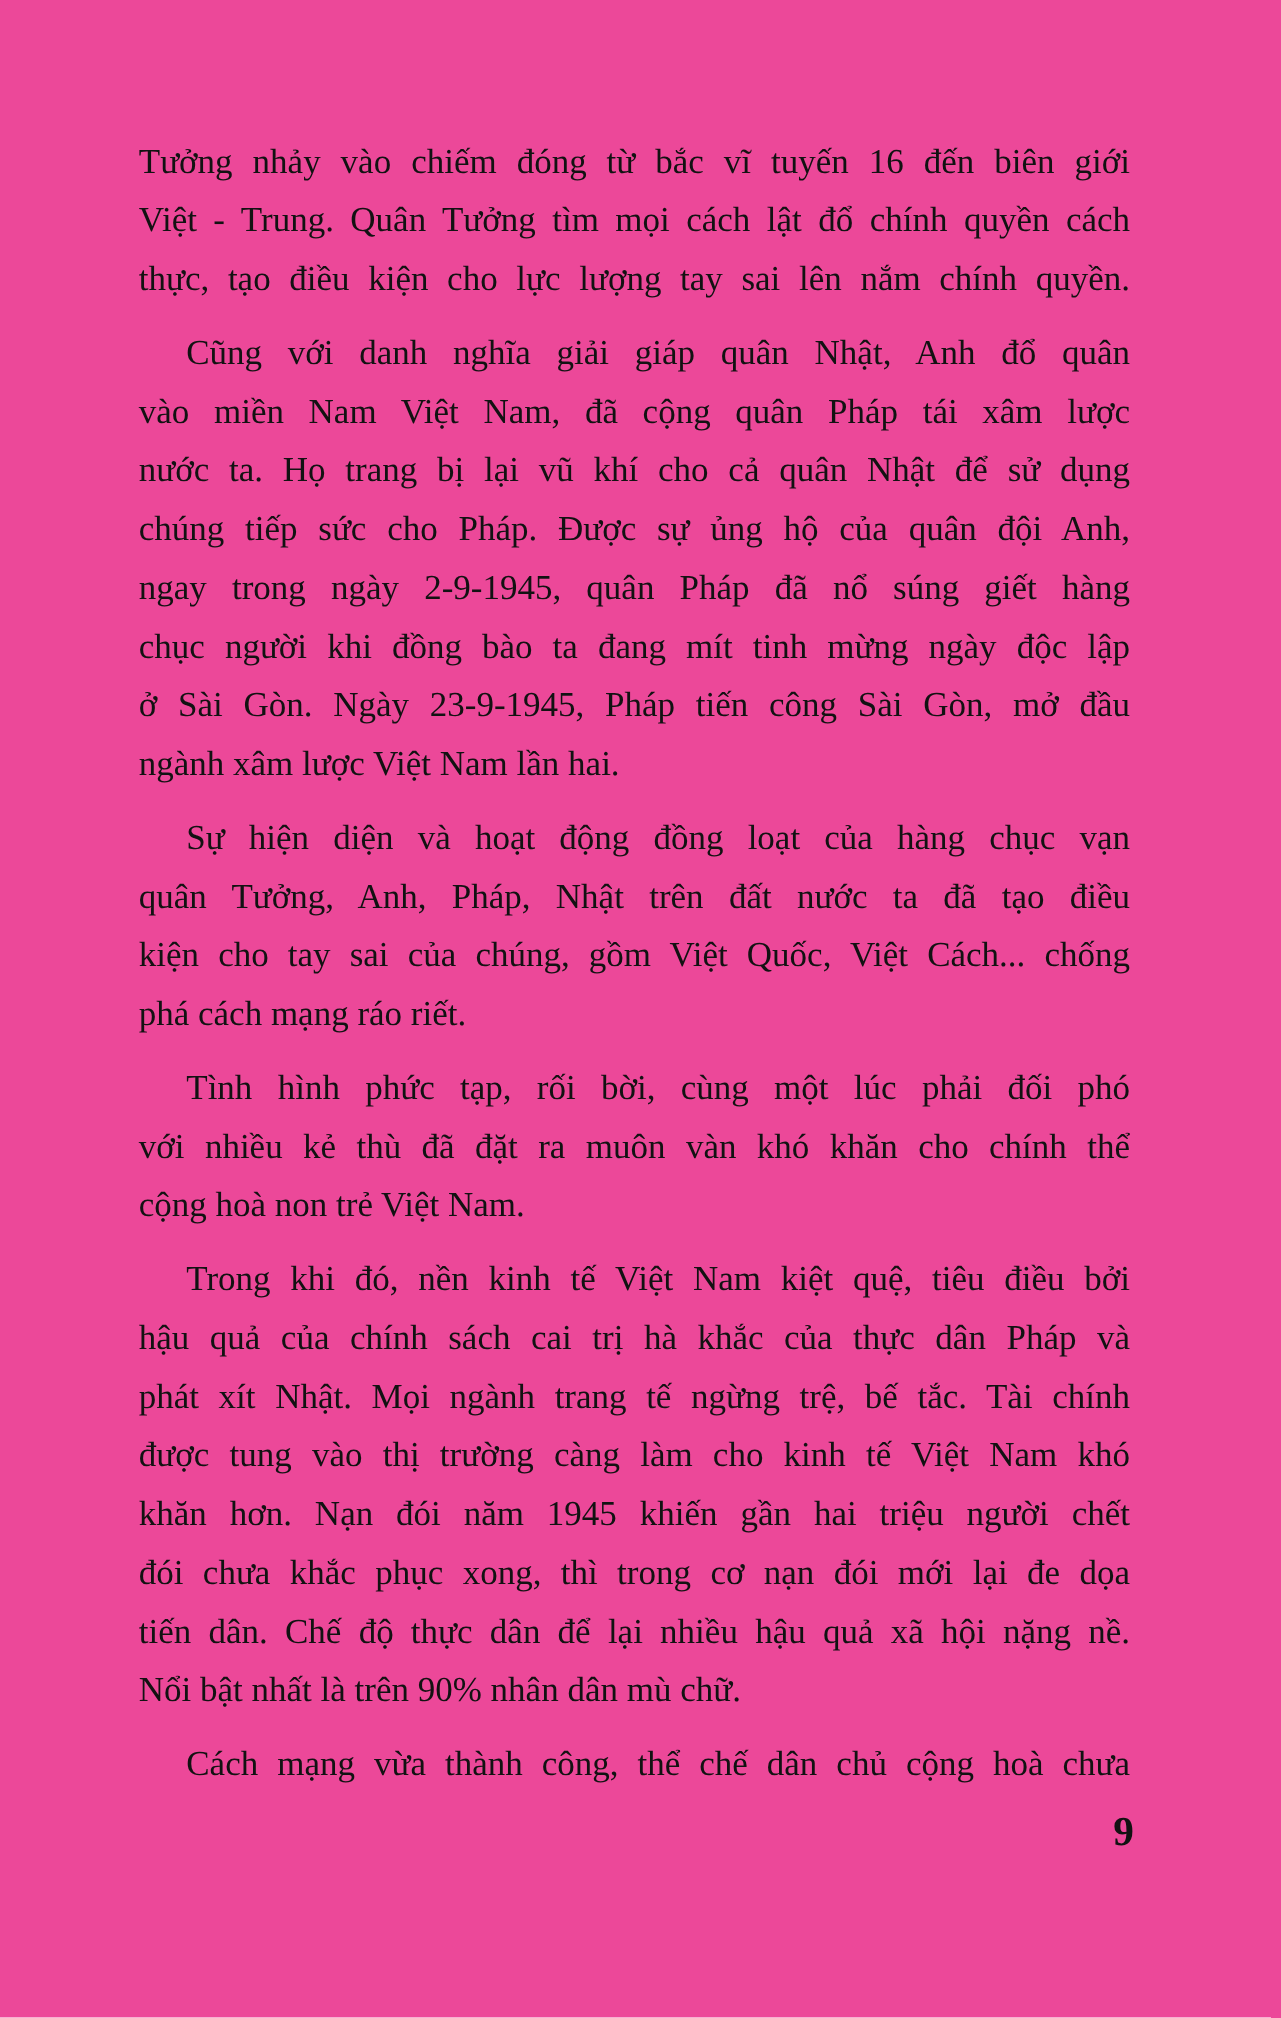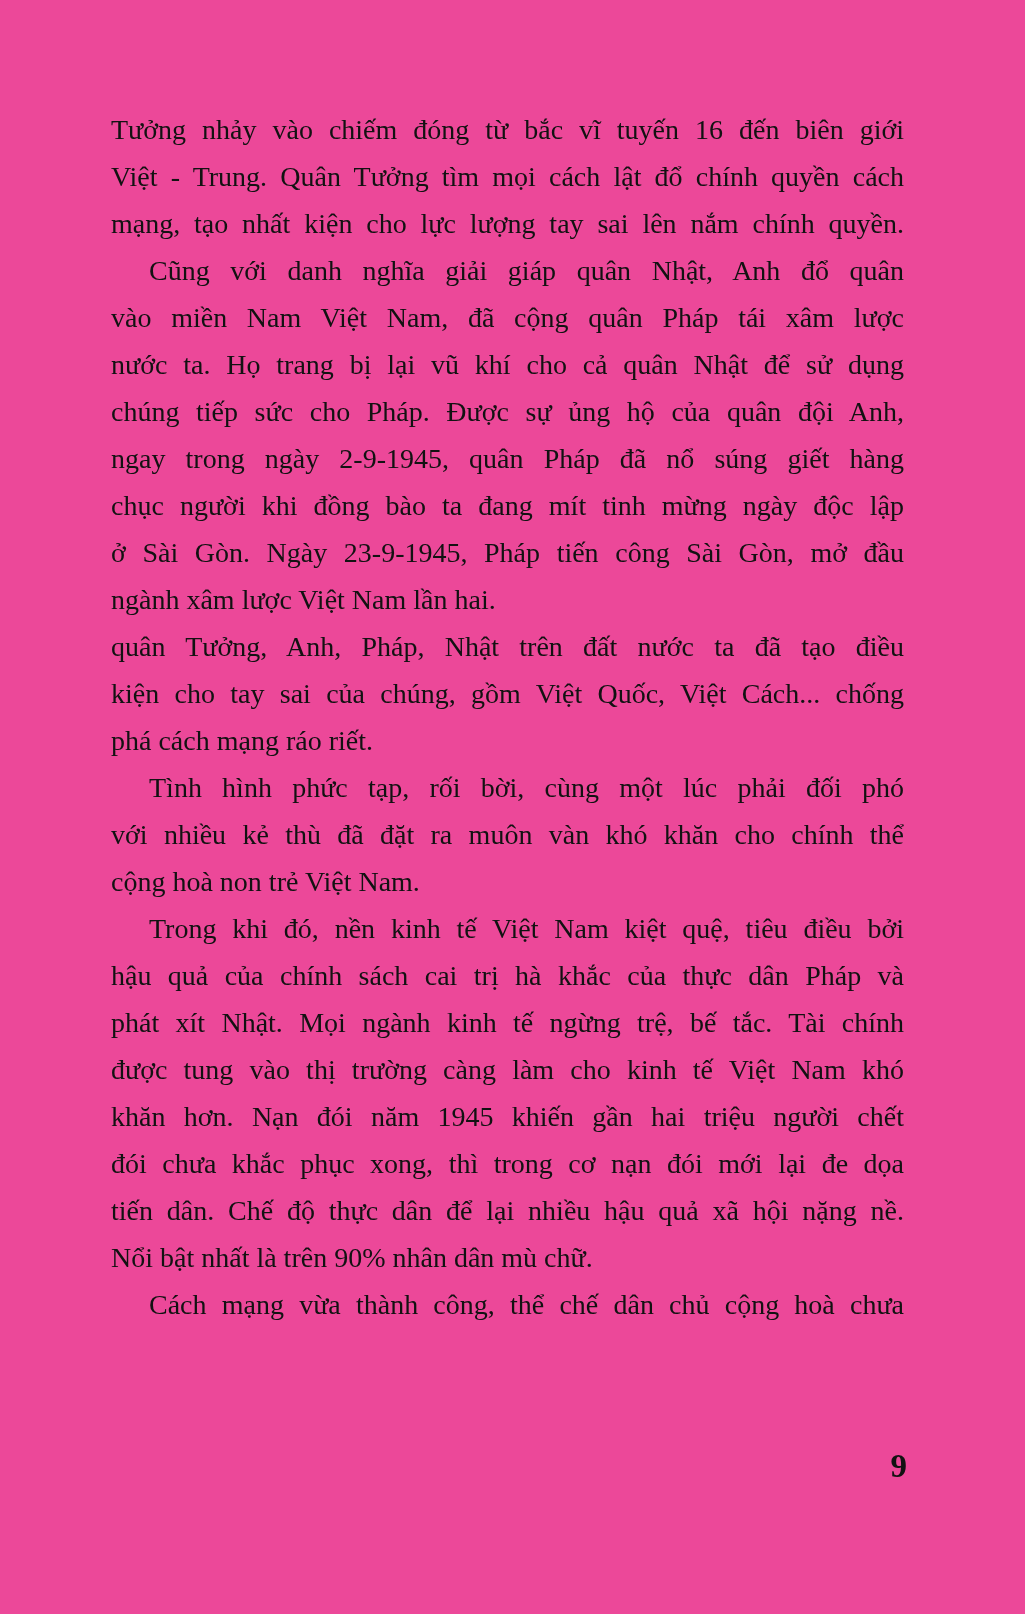--- a/index.html
+++ b/index.html
@@ -27,56 +27,58 @@
     color: #121212;
     text-align: justify;
     text-align-last: justify;
   }
   .line.noj {
     text-align: left;
     text-align-last: left;
   }
   .line.indent {
     padding-left: 38px;
+    margin-top: 12px;
   }
   .page-number {
     position: absolute;
     right: 118px;
     top: 1448px;
     font-family: "Liberation Serif", "DejaVu Serif", serif;
     font-size: 33px;
     font-weight: bold;
     color: #121212;
   }
 </style>
 </head>
 <body>
 
 <div class="page">
   <div class="text-block">
       <div class="line">Tưởng nhảy vào chiếm đóng từ bắc vĩ tuyến 16 đến biên giới</div>
       <div class="line">Việt - Trung. Quân Tưởng tìm mọi cách lật đổ chính quyền cách</div>
-      <div class="line">mạng, tạo nhất kiện cho lực lượng tay sai lên nắm chính quyền.</div>
+      <div class="line">thực, tạo điều kiện cho lực lượng tay sai lên nắm chính quyền.</div>
       <div class="line indent">Cũng với danh nghĩa giải giáp quân Nhật, Anh đổ quân</div>
       <div class="line">vào miền Nam Việt Nam, đã cộng quân Pháp tái xâm lược</div>
       <div class="line">nước ta. Họ trang bị lại vũ khí cho cả quân Nhật để sử dụng</div>
       <div class="line">chúng tiếp sức cho Pháp. Được sự ủng hộ của quân đội Anh,</div>
       <div class="line">ngay trong ngày 2-9-1945, quân Pháp đã nổ súng giết hàng</div>
       <div class="line">chục người khi đồng bào ta đang mít tinh mừng ngày độc lập</div>
       <div class="line">ở Sài Gòn. Ngày 23-9-1945, Pháp tiến công Sài Gòn, mở đầu</div>
       <div class="line noj">ngành xâm lược Việt Nam lần hai.</div>
+      <div class="line indent">Sự hiện diện và hoạt động đồng loạt của hàng chục vạn</div>
       <div class="line">quân Tưởng, Anh, Pháp, Nhật trên đất nước ta đã tạo điều</div>
       <div class="line">kiện cho tay sai của chúng, gồm Việt Quốc, Việt Cách... chống</div>
       <div class="line noj">phá cách mạng ráo riết.</div>
       <div class="line indent">Tình hình phức tạp, rối bời, cùng một lúc phải đối phó</div>
       <div class="line">với nhiều kẻ thù đã đặt ra muôn vàn khó khăn cho chính thể</div>
       <div class="line noj">cộng hoà non trẻ Việt Nam.</div>
       <div class="line indent">Trong khi đó, nền kinh tế Việt Nam kiệt quệ, tiêu điều bởi</div>
       <div class="line">hậu quả của chính sách cai trị hà khắc của thực dân Pháp và</div>
-      <div class="line">phát xít Nhật. Mọi ngành kinh tế ngừng trệ, bế tắc. Tài chính</div>
+      <div class="line">phát xít Nhật. Mọi ngành trang tế ngừng trệ, bế tắc. Tài chính</div>
       <div class="line">được tung vào thị trường càng làm cho kinh tế Việt Nam khó</div>
       <div class="line">khăn hơn. Nạn đói năm 1945 khiến gần hai triệu người chết</div>
       <div class="line">đói chưa khắc phục xong, thì trong cơ nạn đói mới lại đe dọa</div>
       <div class="line">tiến dân. Chế độ thực dân để lại nhiều hậu quả xã hội nặng nề.</div>
       <div class="line noj">Nổi bật nhất là trên 90% nhân dân mù chữ.</div>
       <div class="line indent">Cách mạng vừa thành công, thể chế dân chủ cộng hoà chưa</div>
     </div>
   <div class="page-number">9</div>
 </div>
 

